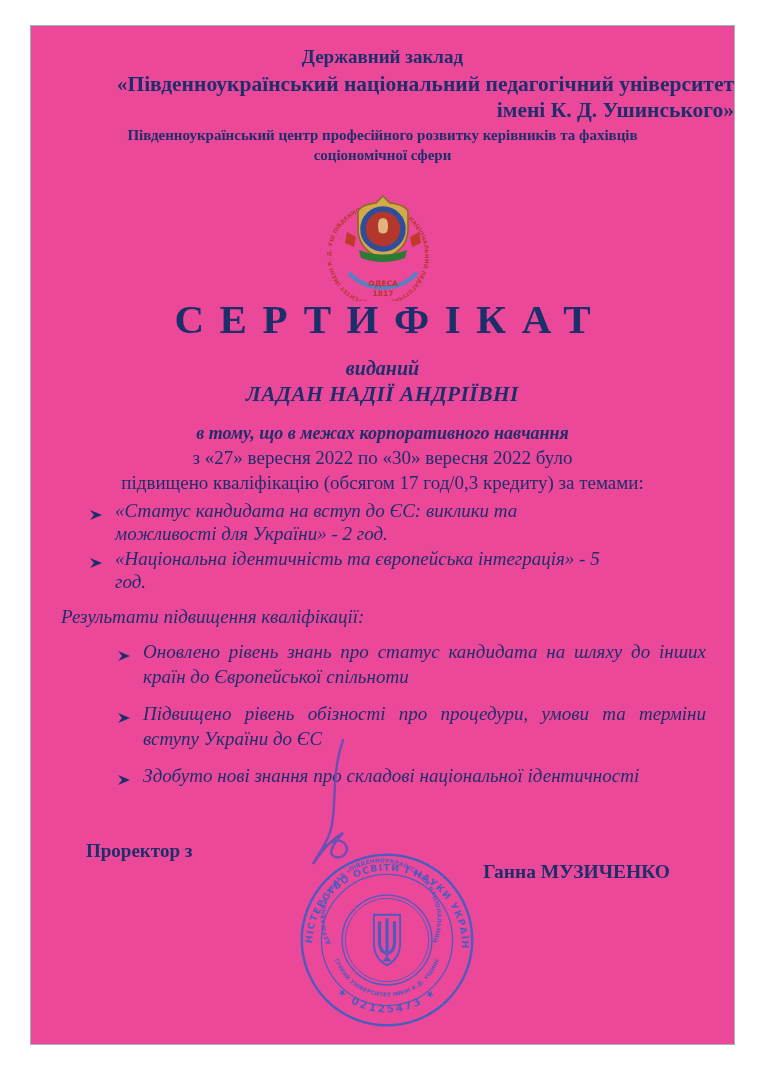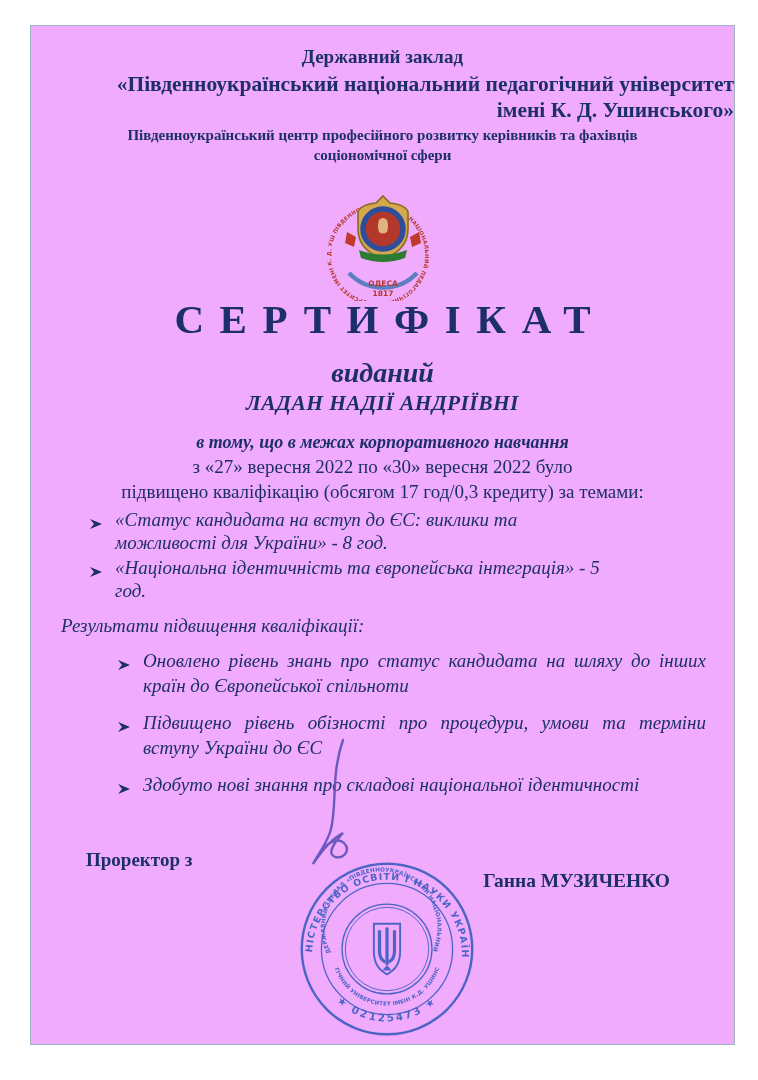--- a/index.html
+++ b/index.html
@@ -3,33 +3,33 @@
 <meta charset="utf-8">
 <style>
   html,body{margin:0;padding:0;}
   body{
     width:758px;height:1080px;background:#ffffff;position:relative;
     font-family:"Liberation Serif","DejaVu Serif",serif;color:#1d2f6b;
     overflow:hidden;
   }
   .page{
     position:absolute;left:30px;top:25px;right:23px;bottom:35px;
-    border:1.6px solid #9db3bf;background:#f0abfc;overflow:hidden;
+    border:1.6px solid #9db3bf;background:#ec4899;overflow:hidden;
   }
   .c{text-align:center;}
   .h1{font-size:19px;font-weight:bold;margin-top:20px;}
   .h2{font-size:21.5px;font-weight:bold;line-height:1.22;margin-top:3px;text-align:right;}
   .h3{font-size:15px;font-weight:bold;line-height:1.28;margin-top:3px;text-align:center;}
   .emblem{display:block;margin:8px auto 0;}
   .title{
     font-size:41px;font-weight:bold;letter-spacing:.38em;
     margin-top:-6px;padding-left:.38em;white-space:nowrap;
   }
   .certnum{font-size:20px;font-weight:bold;margin-top:2px;}
-  .issued{font-size:28px;font-weight:600;font-style:italic;margin-top:14px;}
+  .issued{font-size:20px;font-weight:600;font-style:italic;margin-top:14px;}
   .recipient{font-size:21.5px;font-weight:600;font-style:italic;letter-spacing:.02em;margin-top:2px;}
   .intro{font-size:18px;font-weight:bold;font-style:italic;margin-top:16px;}
   .line-it{font-size:19px;margin-top:3px;}
   ul{margin:0;padding:0;list-style:none;}
   .topics{margin-top:5px;padding-left:58px;padding-right:128px;}
   .topics li{position:relative;padding-left:26px;font-size:19px;font-style:italic;line-height:1.22;margin-top:2px;}
   .results-label{font-size:19px;font-style:italic;padding-left:30px;margin-top:12px;}
   .results{margin-top:8px;padding-left:86px;padding-right:28px;}
   .results li{position:relative;padding-left:26px;font-size:19px;font-style:italic;line-height:1.35;margin-top:11px;text-align:justify;}
   .blt{position:absolute;left:0;top:4px;width:14px;height:12px;}
@@ -86,21 +86,21 @@
   <div class="c line-it">з «27» вересня 2022 по «30» вересня 2022 було</div>
   <div class="c line-it">підвищено кваліфікацію (обсягом 17 год/0,3 кредиту) за темами:</div>
 
   <ul class="topics">
     <li>
       <span class="blt">
         <svg width="14" height="12" viewBox="0 0 14 12">
             <path d="M1,1 L13,6 L1,11 L5,6 z" fill="#1d2f6b"></path>
           </svg>
       </span>
-      <span>«Статус кандидата на вступ до ЄС: виклики та можливості для України» - 8 год.</span>
+      <span>«Статус кандидата на вступ до ЄС: виклики та можливості для України» - 2 год.</span>
     </li>
     <li>
       <span class="blt">
         <svg width="14" height="12" viewBox="0 0 14 12">
             <path d="M1,1 L13,6 L1,11 L5,6 z" fill="#1d2f6b"></path>
           </svg>
       </span>
       <span>«Національна ідентичність та європейська інтеграція» - 5 год.</span>
     </li>
   </ul>

